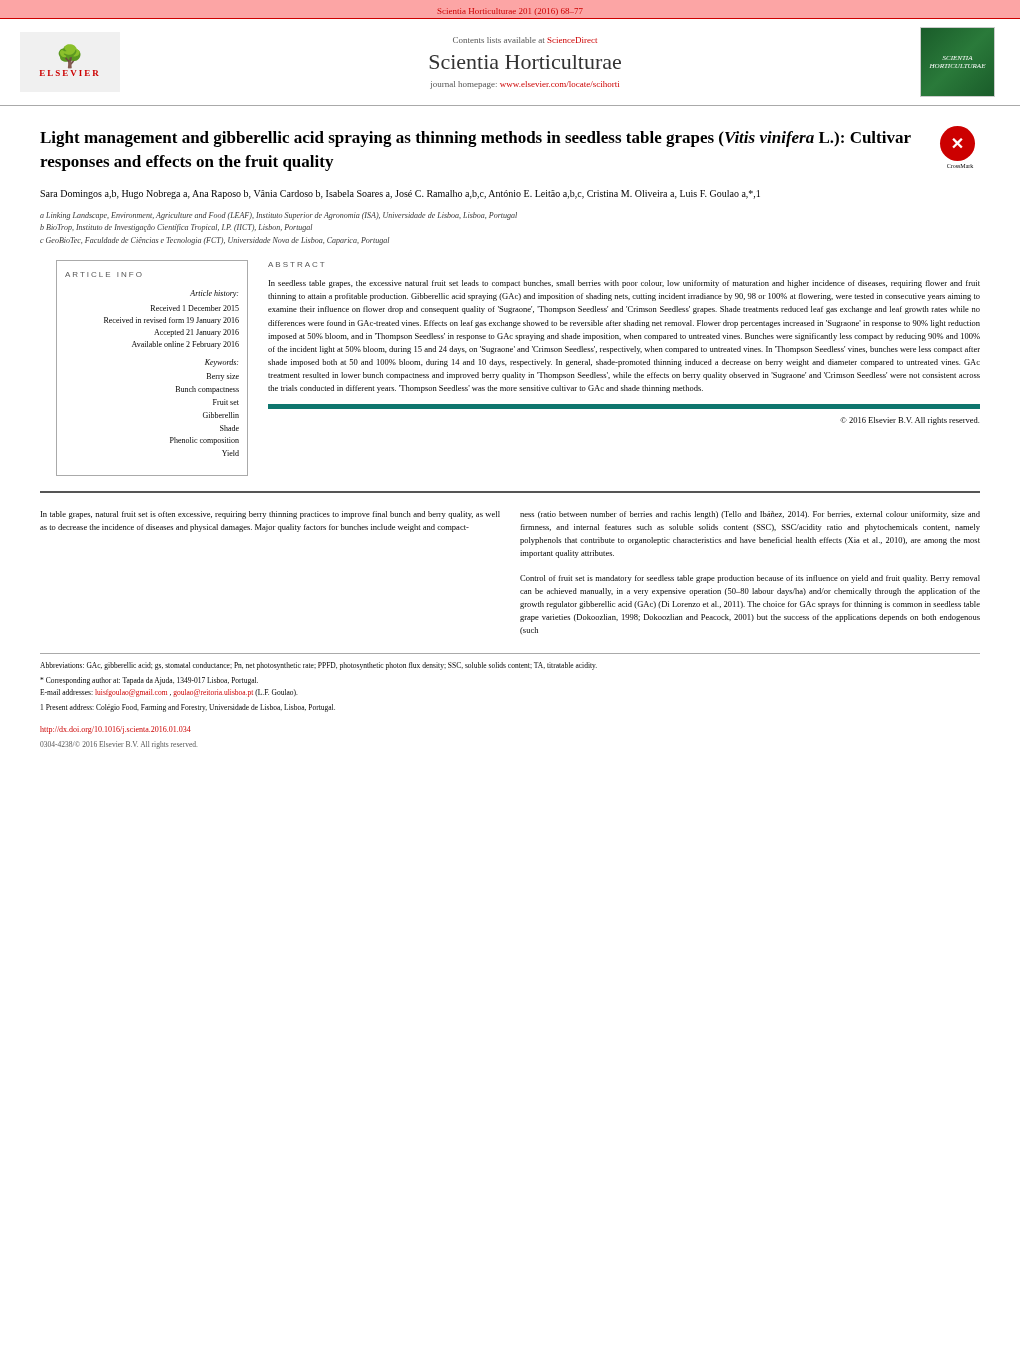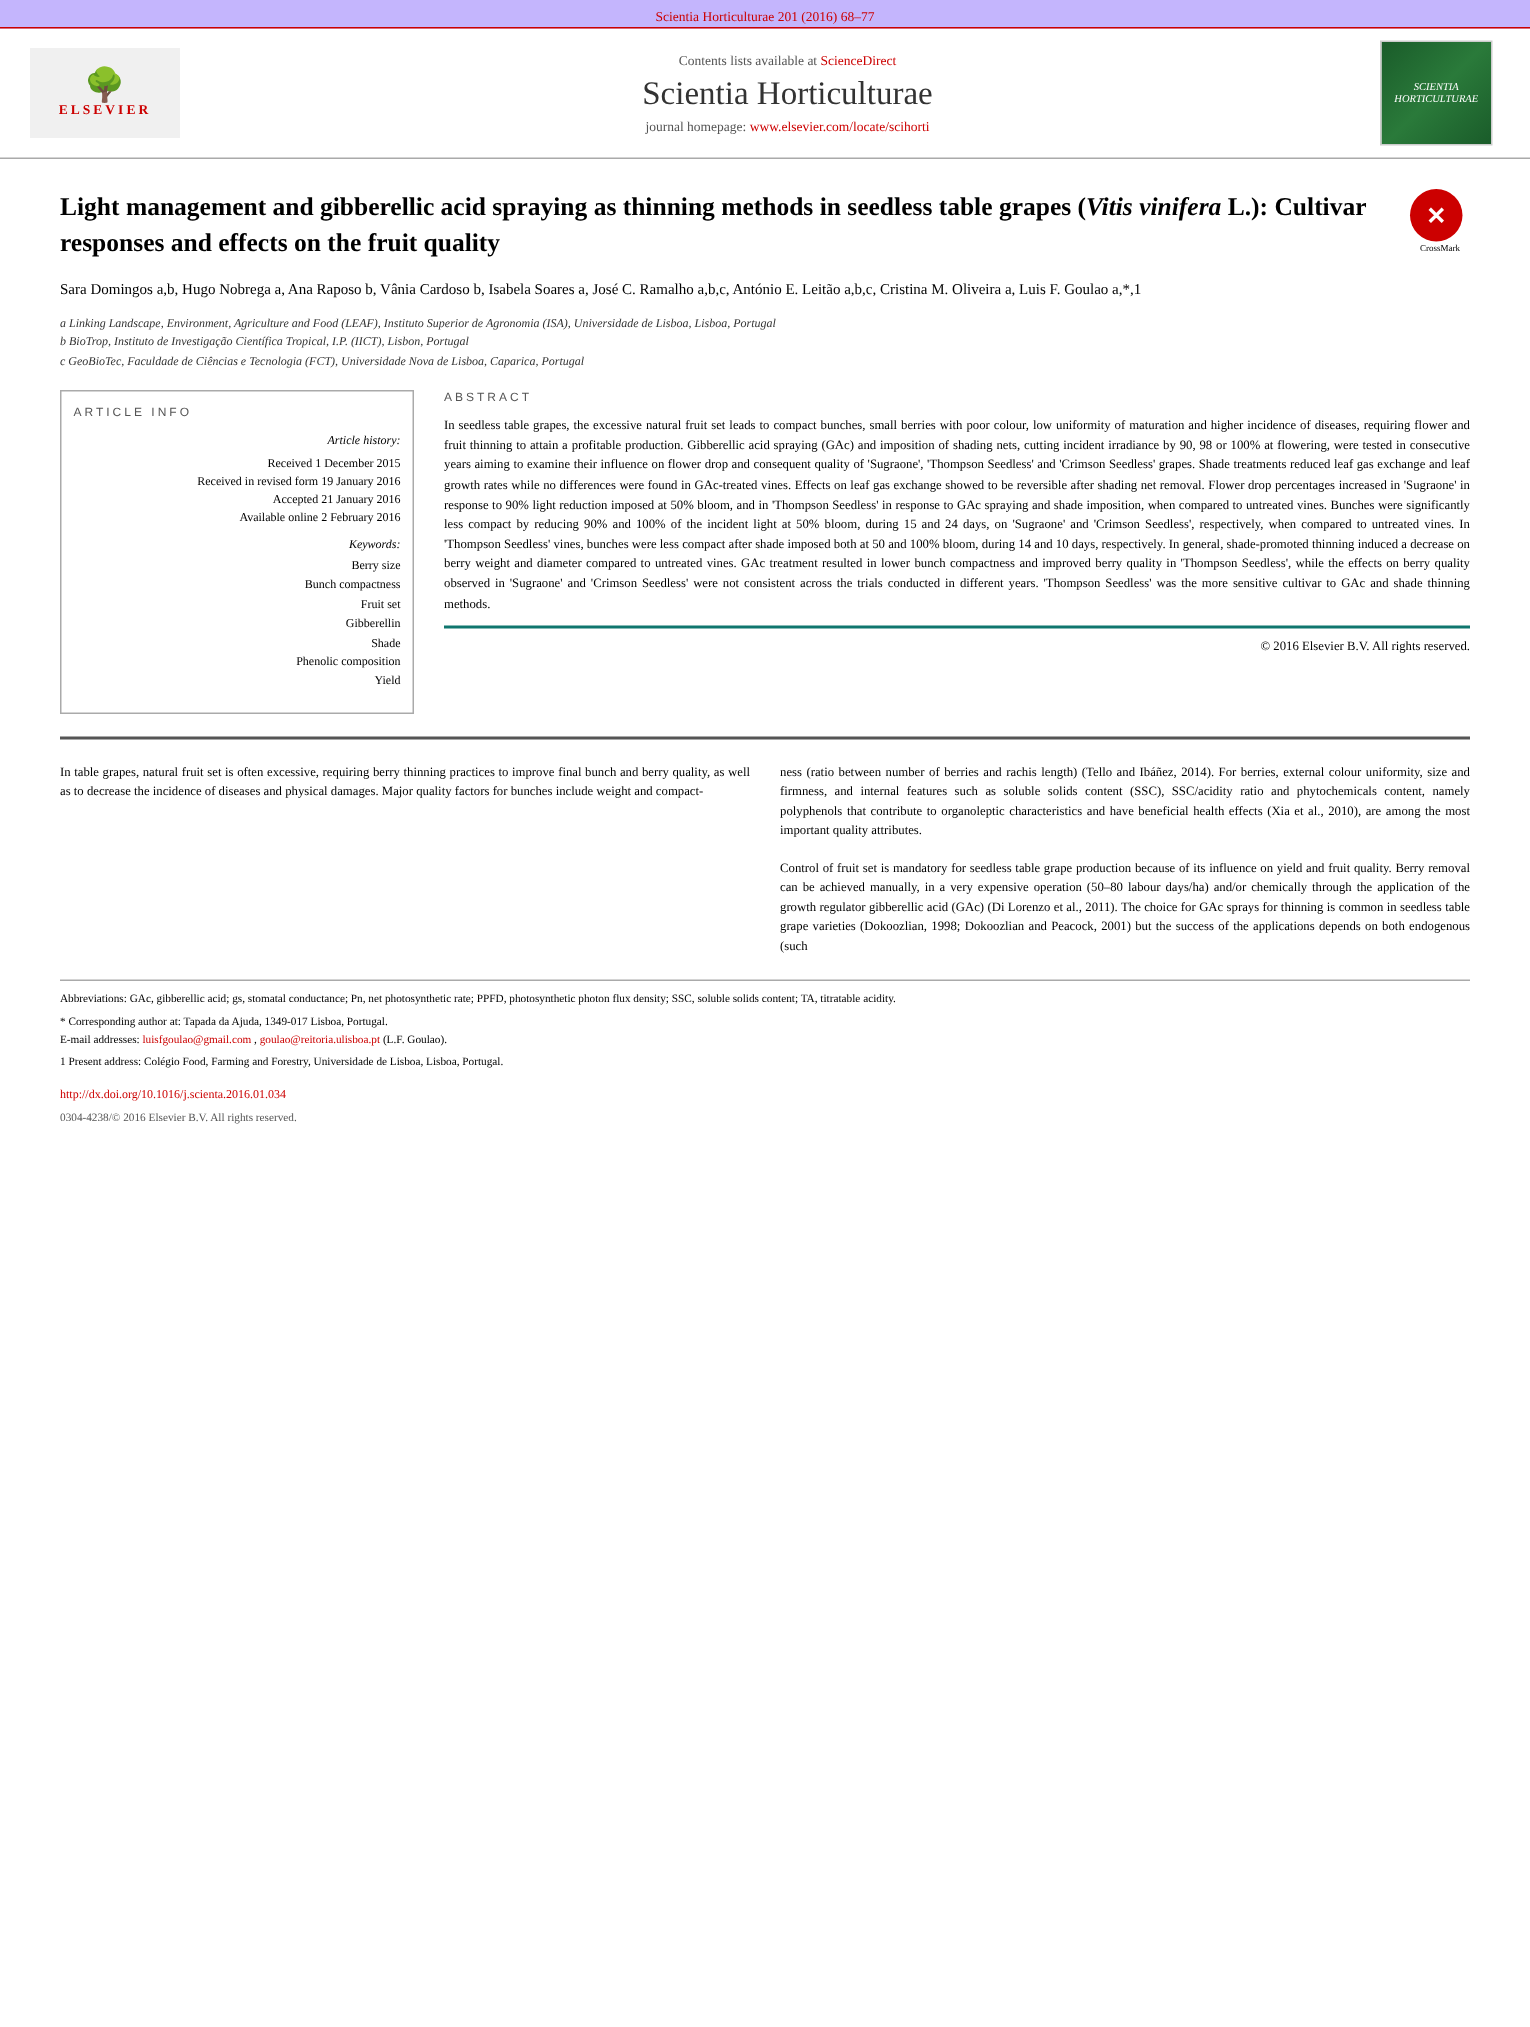--- a/index.html
+++ b/index.html
@@ -7,21 +7,21 @@
       background: #fff;
       font-family: 'Times New Roman', Times, serif;
       font-size: 10px;
       color: #000;
       width: 1020px;
       min-height: 1351px;
     }
 
     
     .top-bar {
-      background: #c4b5fd;
+      background: #fca5a5;
       text-align: center;
       padding: 6px 0 2px;
       font-size: 9px;
       color: #c00;
       border-bottom: 1px solid #c00;
     }
 
     
     .journal-header {
       display: flex;
@@ -153,22 +153,23 @@
       font-style: italic;
     }
 
     
     .two-col {
       display: flex;
       gap: 20px;
       margin-top: 10px;
     }
     .left-col {
-      width: 236px;
+      width: 192px;
       flex-shrink: 0;
+      margin-left: 16px;
     }
     .right-col {
       flex: 1;
     }
 
     
     .article-info {
       border: 1px solid #aaa;
       padding: 8px;
       font-size: 8.5px;
@@ -222,21 +223,21 @@
       line-height: 1.55;
       text-align: justify;
     }
 
     
     .copyright {
       text-align: right;
       font-size: 8.5px;
       margin-top: 8px;
       padding-top: 6px;
-      border-top: 2px solid #0f766e;
+      border-top: 5px solid #0f766e;
     }
 
     
     .section-divider {
       border: none;
       border-top: 2px solid #555;
       margin: 15px 0;
     }
 
     

